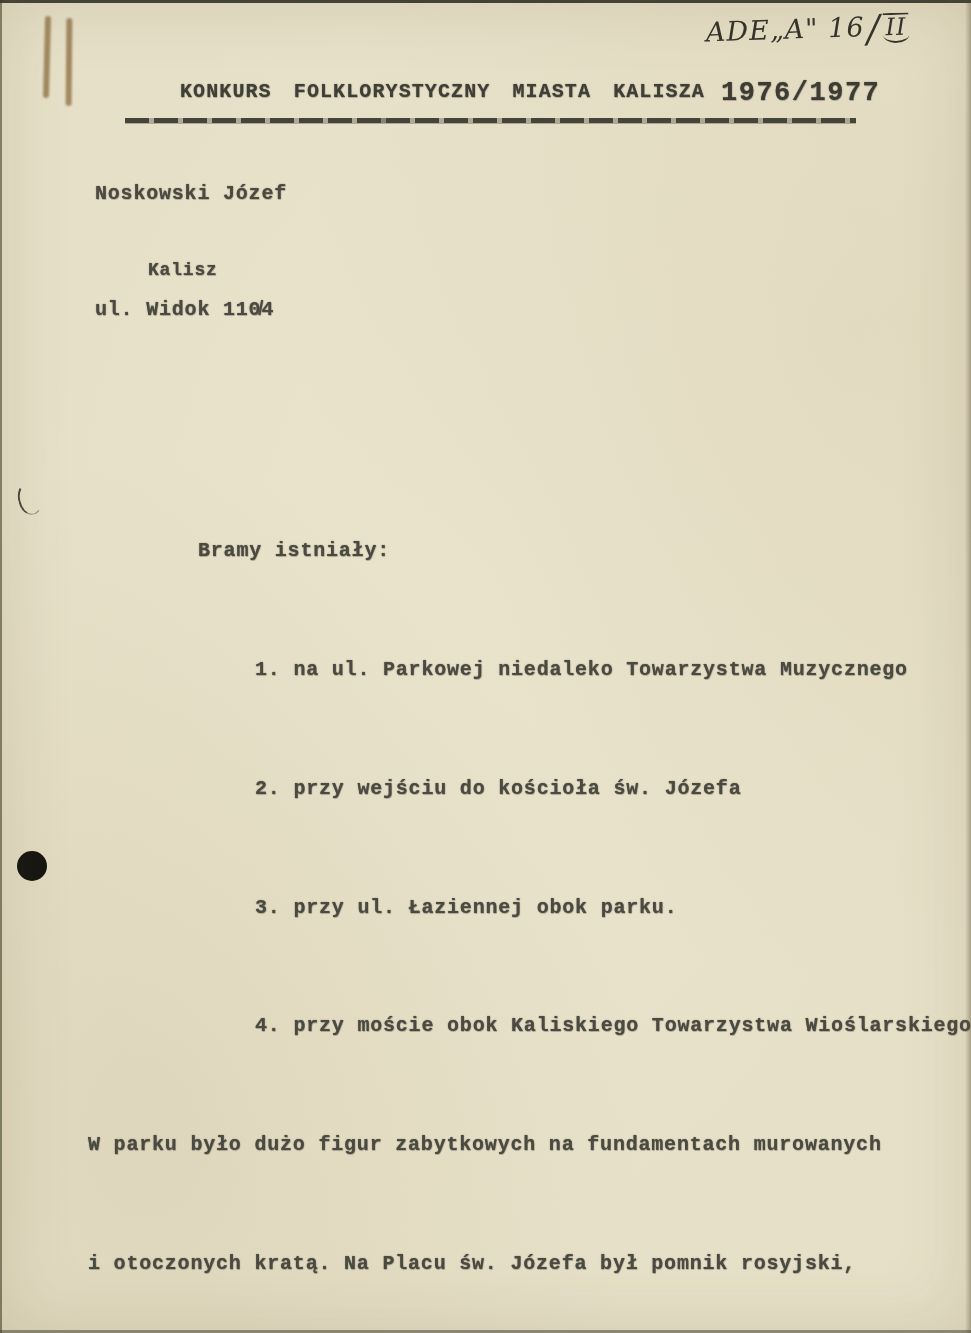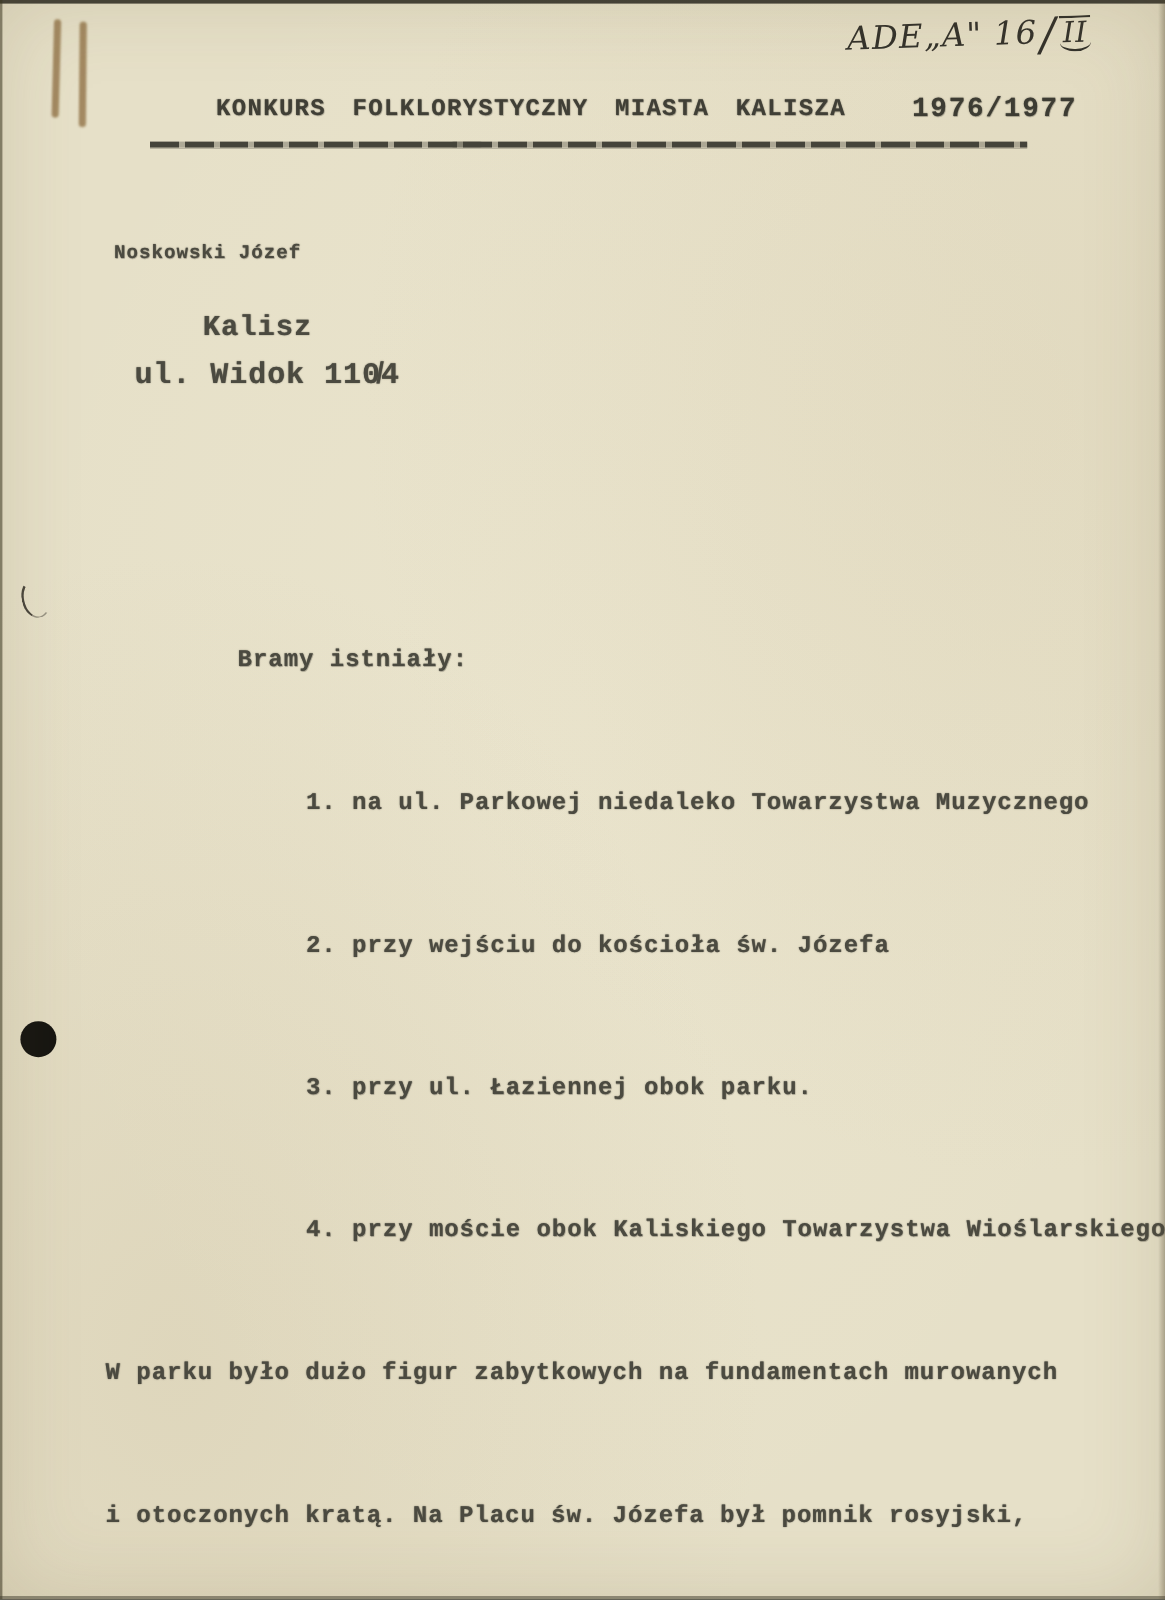--- a/index.html
+++ b/index.html
@@ -41,32 +41,32 @@
     font-weight:700;
     color:#4b4a40;
     text-shadow:0 0 1.2px rgba(70,68,58,.75), .5px .5px 0 rgba(70,68,58,.25);
     white-space:pre;
   }
   .hdr{
     position:absolute;top:80px;left:180px;
     font-size:20px;letter-spacing:1.1px;word-spacing:9px;
     color:#403f36;
   }
-  .hdr-year{position:absolute;top:78px;left:760px;font-size:23px;letter-spacing:1.5px;color:#3d3c33;}
+  .hdr-year{position:absolute;top:78px;left:721px;font-size:27px;letter-spacing:1.5px;color:#3d3c33;}
   .rule{
     position:absolute;top:118px;left:125px;width:731px;height:5px;
     background:
       repeating-linear-gradient(90deg,#45443a 0 24px, rgba(69,68,58,.35) 24px 29px);
     box-shadow:0 1px 0 rgba(69,68,58,.35);
     filter:blur(.3px);
   }
-  .sender-name{position:absolute;top:182px;left:95px;font-size:16px;letter-spacing:.8px;margin-top:20px;}
+  .sender-name{position:absolute;top:182px;left:95px;font-size:20px;letter-spacing:.8px;}
   .sender-details{position:absolute;top:222px;left:110px;font-size:20px;letter-spacing:.8px;}
-  .sender-city{position:absolute;top:260px;left:148px;font-size:24px;letter-spacing:.8px;margin-left:21px;}
-  .sender-street{position:absolute;top:298px;left:112px;font-size:25px;letter-spacing:.8px;}
+  .sender-city{position:absolute;top:260px;left:148px;font-size:18px;letter-spacing:.8px;}
+  .sender-street{position:absolute;top:298px;left:95px;font-size:20px;letter-spacing:.8px;}
   .dateline{position:absolute;top:182px;left:672px;font-size:20px;letter-spacing:.6px;}
 
   .doc-title-wrap{position:absolute;top:410px;left:0;width:100%;text-align:center;}
   .doc-title{
     display:inline-block;
     font-size:20px;letter-spacing:1px;word-spacing:4px;
     padding:0 16px 4px 16px;
     border-bottom:3px dashed #45443a;
   }
 

